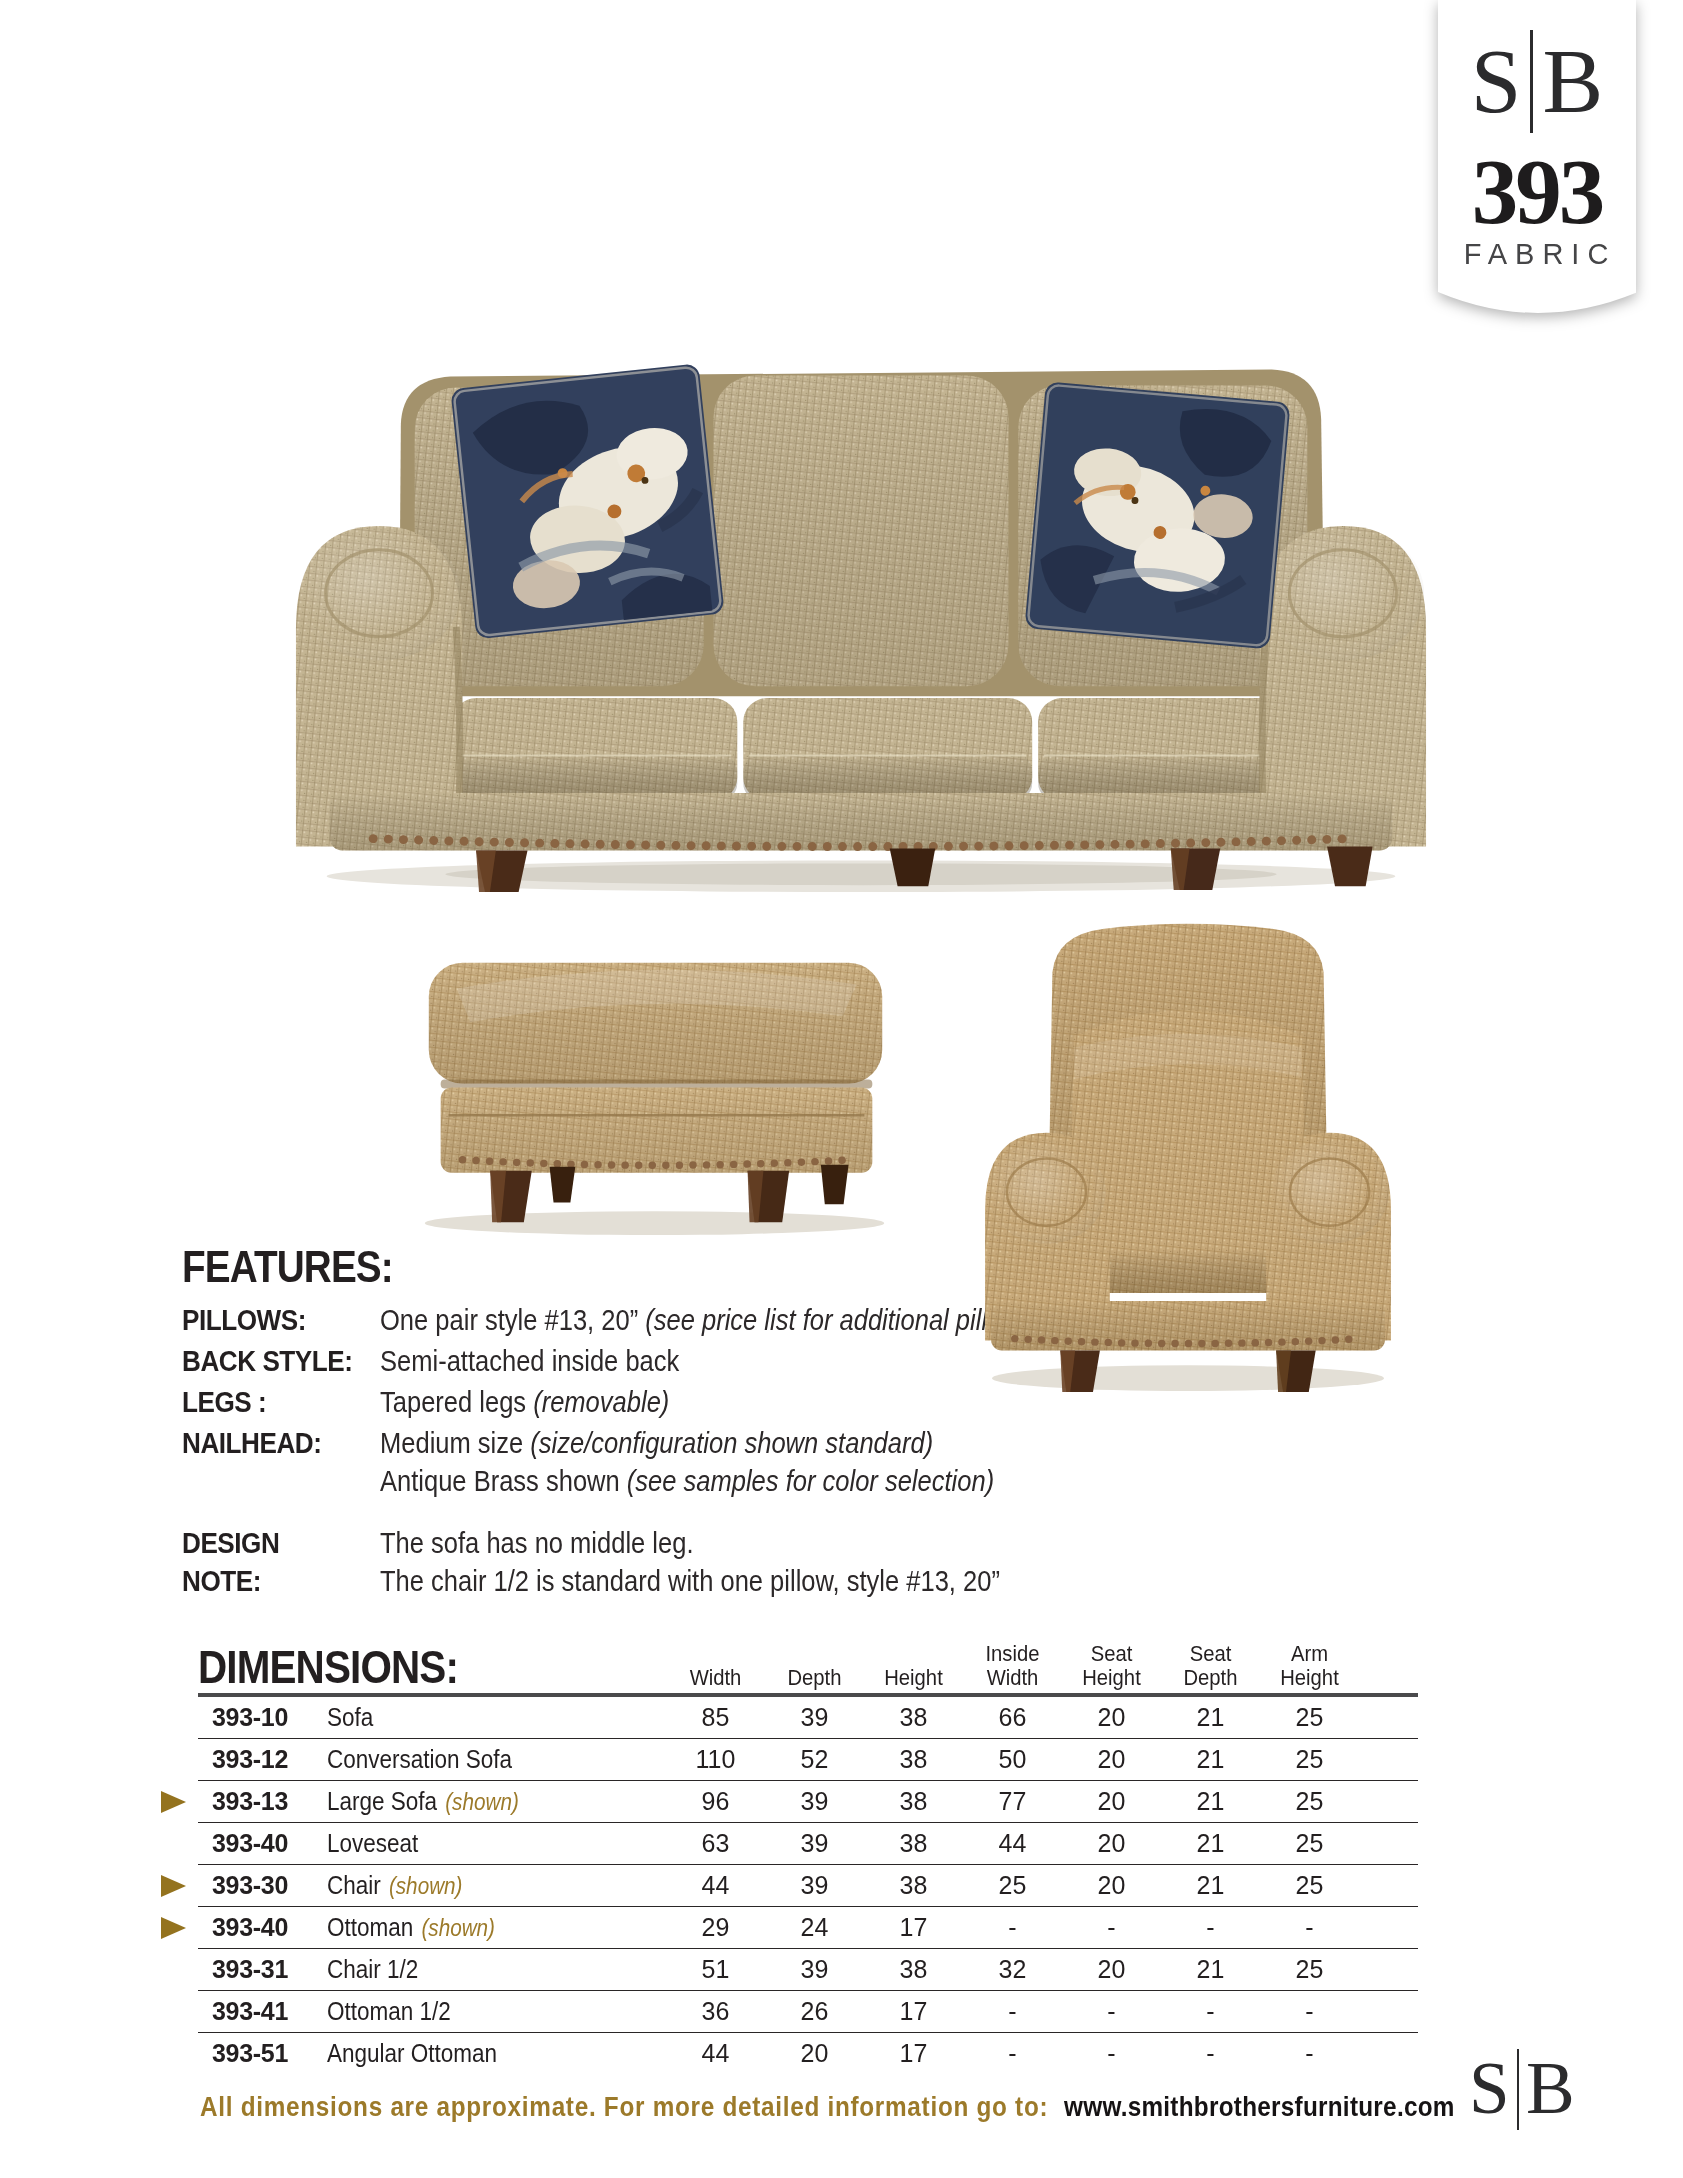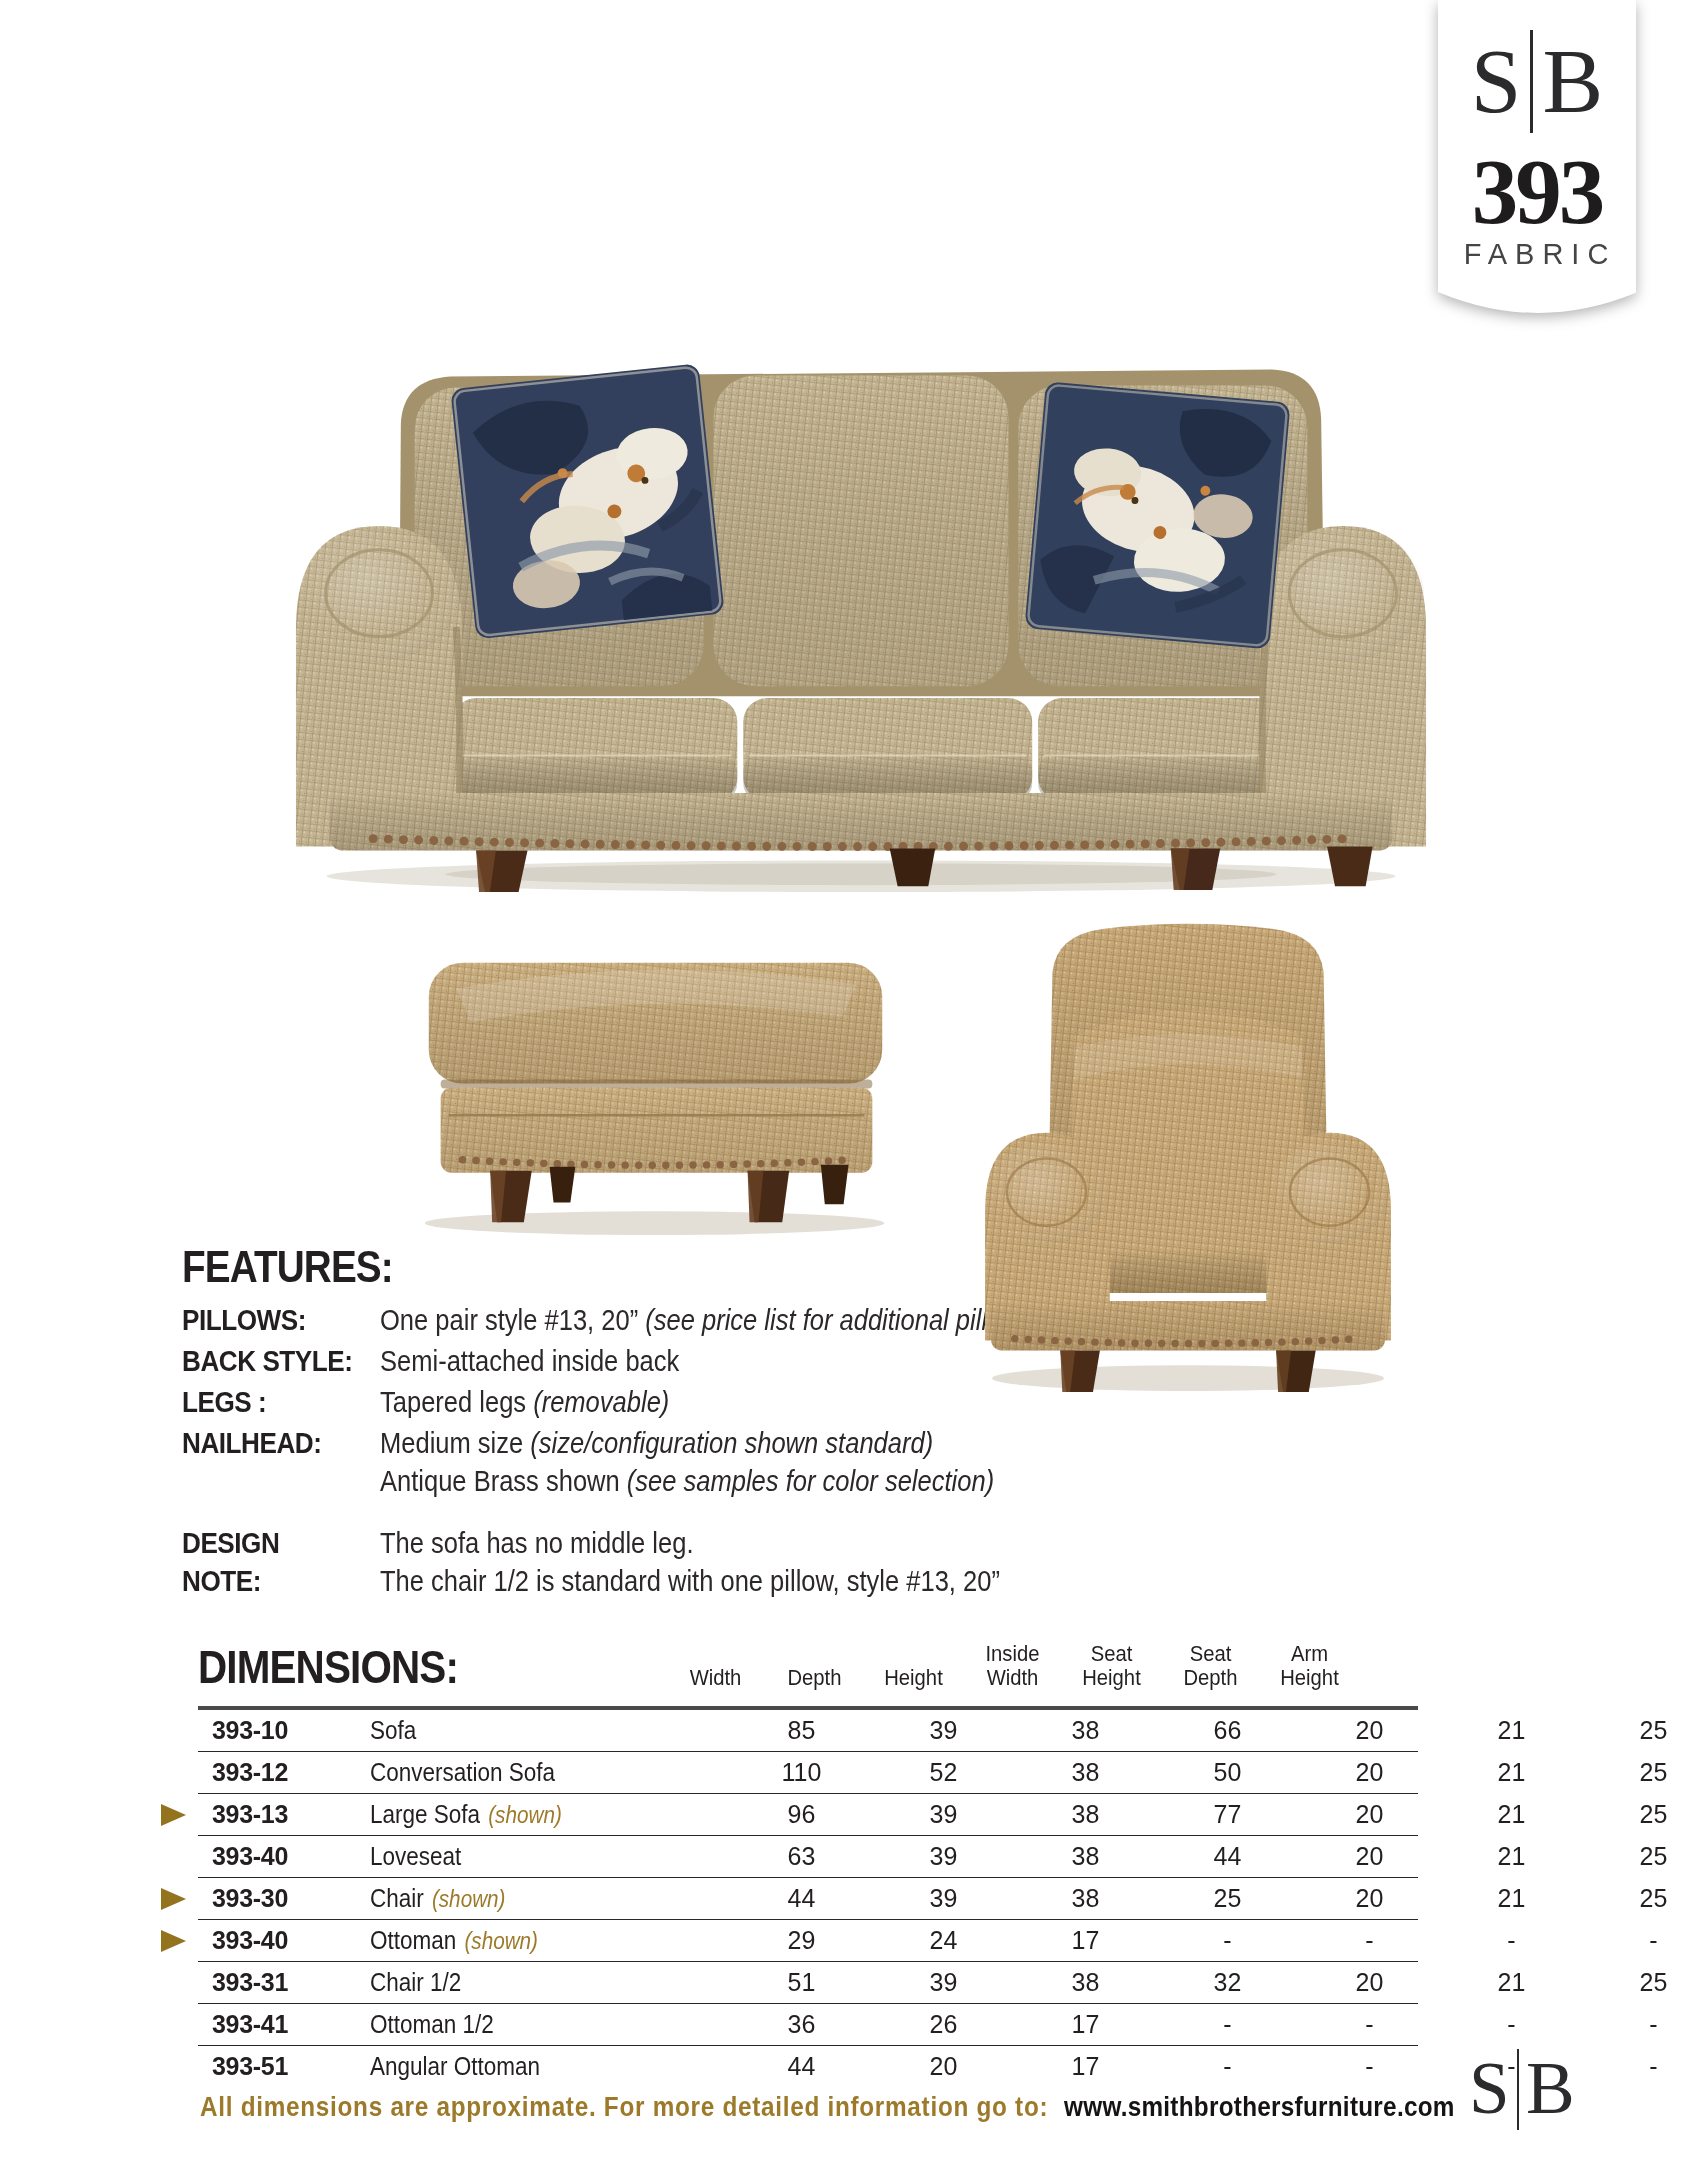--- a/index.html
+++ b/index.html
@@ -35,27 +35,27 @@
            transform:scaleX(.9);transform-origin:0 0;}
   .f-val{font-weight:400;color:#2c2829;transform:scaleX(.88);transform-origin:0 0;white-space:nowrap;}
   .vline{display:block;}
   .fi{font-style:italic;margin-left:8px;}
   .fi:empty{display:none;}
 
   
   .dims{position:absolute;left:198px;top:1629px;width:1220px;z-index:3;}
   .d-head{display:grid;grid-template-columns:129px 339px repeat(7,99px) 1fr;
           align-items:end;border-bottom:4px solid var(--rule_heavy,#4a4a4c);
-          padding-bottom:16px;min-height:61px;}
+          padding-bottom:3px;min-height:61px;}
   .d-title{grid-column:1/3;font-size:47px;font-weight:700;letter-spacing:-1px;line-height:46px;
            transform:scaleX(.86);transform-origin:0 100%;}
   .d-col{font-size:22px;line-height:24px;text-align:center;white-space:pre-line;
          transform:scaleX(.92);transform-origin:50% 100%;}
   .d-row{position:relative;display:grid;grid-template-columns:129px 339px repeat(7,99px) 1fr;
-         height:41px;align-items:center;font-size:25px;gap:43px;}
+         height:41px;align-items:center;font-size:25px;}
   .d-row + .d-row{border-top:1.7px solid var(--rule,#2a2627);}
   .d-model{font-weight:700;padding-left:14px;letter-spacing:-0.3px;}
   .d-name{font-weight:400;transform:scaleX(.9);transform-origin:0 50%;white-space:nowrap;}
   .d-v{text-align:center;font-weight:400;}
   .arrow{position:absolute;left:-37px;top:50%;transform:translateY(-50%);
          width:0;height:0;border-left:25px solid var(--arrow_gold,#94731f);
          border-top:11px solid transparent;border-bottom:11px solid transparent;}
   .shown{color:var(--gold,#9c7a2a);font-style:italic;font-size:23px;margin-left:9px;}
 
   

